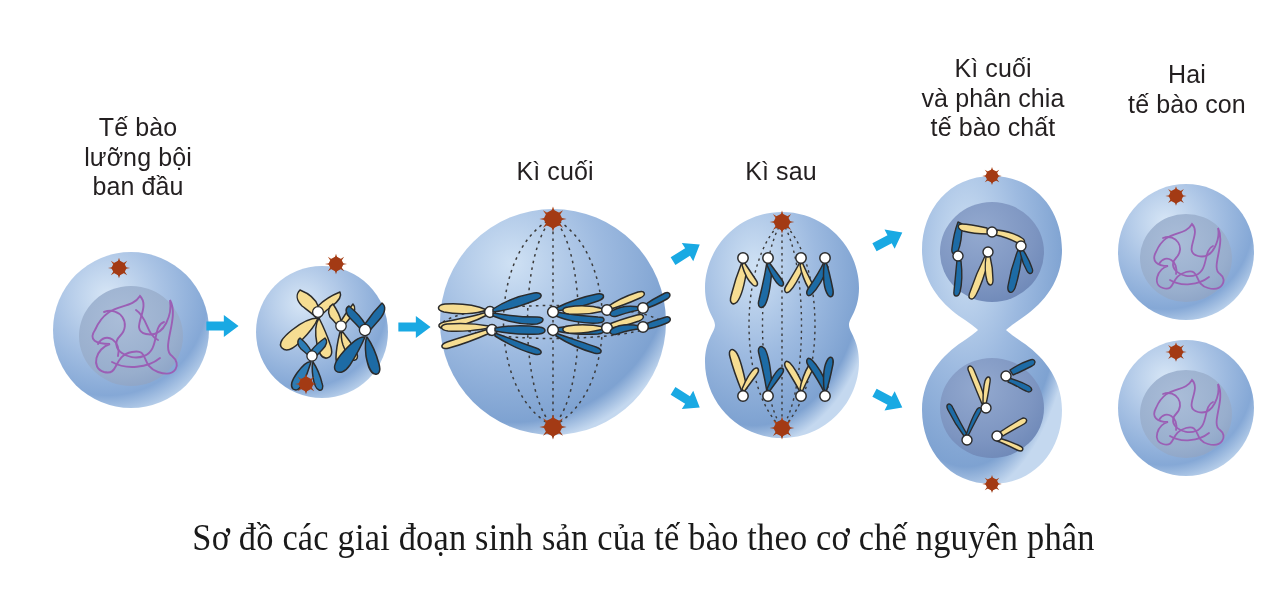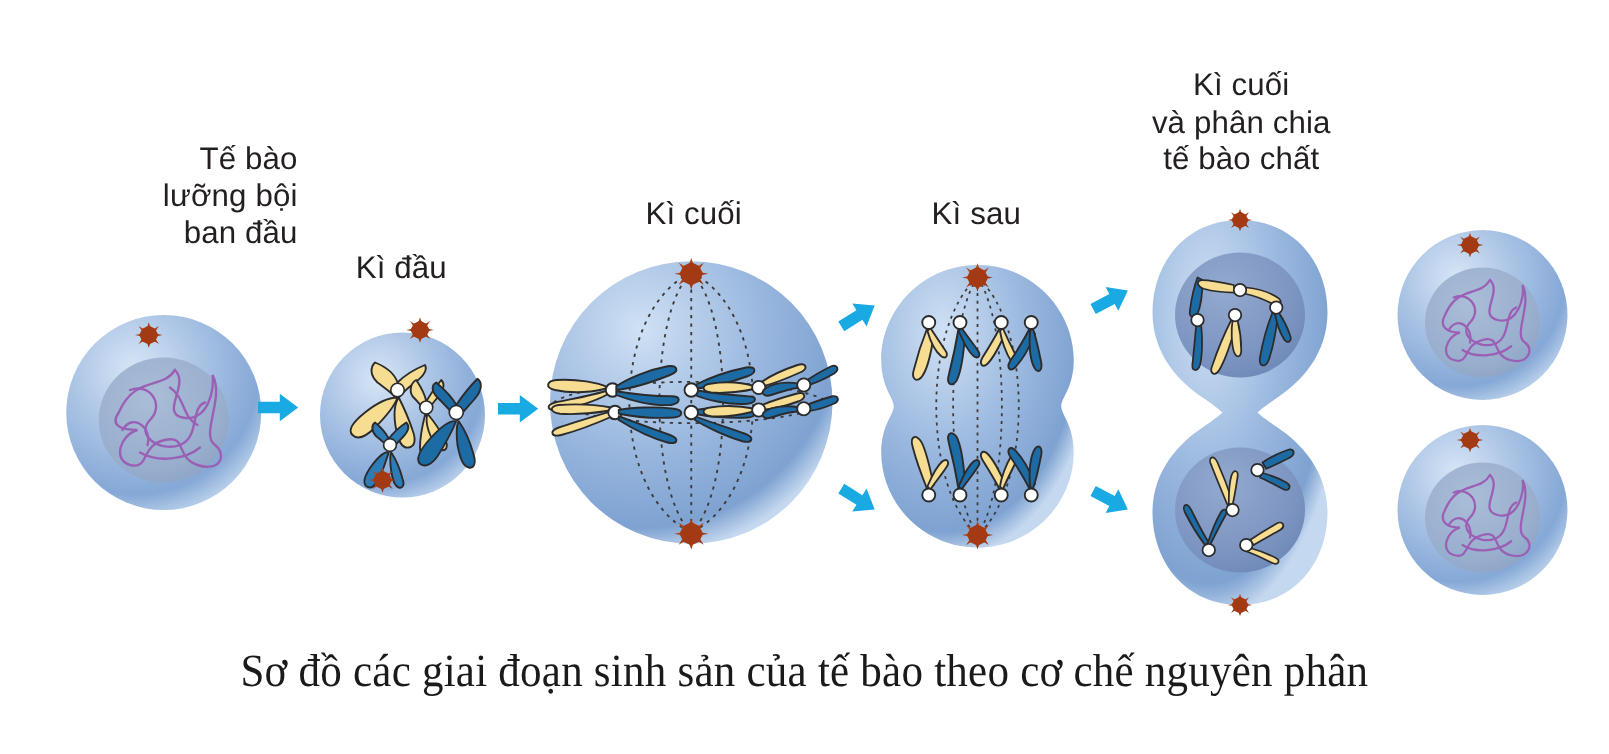--- a/index.html
+++ b/index.html
@@ -382,29 +382,30 @@
                  C1157,422 1151,417 1156,408 Z"></path>
         <path d="M1163,394 C1176,389 1186,404 1176,414 C1166,424 1183,436 1196,431
                  C1209,426 1203,406 1213,402"></path>
         <path d="M1170,436 C1181,443 1199,441 1209,433"></path>
         <path d="M1159,420 C1166,408 1179,418 1176,430"></path>
       </g>
       <use href="#starShape" transform="translate(1176,352) scale(.82)"></use>
     </g>
   </svg>
 
-  <div class="lbl" style="left:38px;top:113px;width:200px;text-align:right;">Tế bào
+  <div class="lbl" style="left:38px;top:113px;width:200px;">Tế bào
 lưỡng bội
 ban đầu</div>
 
-  <div class="lbl" style="left:240px;top:200px;width:162px;">Kì đầu</div>
 
   <div class="lbl" style="left:473px;top:157px;width:164px;">Kì cuối</div>
 
   <div class="lbl" style="left:882px;top:54px;width:222px;">Kì cuối
 và phân chia
 tế bào chất</div>
 
   <div class="lbl" style="left:700px;top:157px;width:162px;">Kì sau</div>
 
+  <div class="lbl" style="left:1096px;top:60px;width:182px;">Hai
+tế bào con</div>
 
   <div class="caption">Sơ đồ các giai đoạn sinh sản của tế bào theo cơ chế nguyên phân</div>
 </div>
 
 </body></html>

